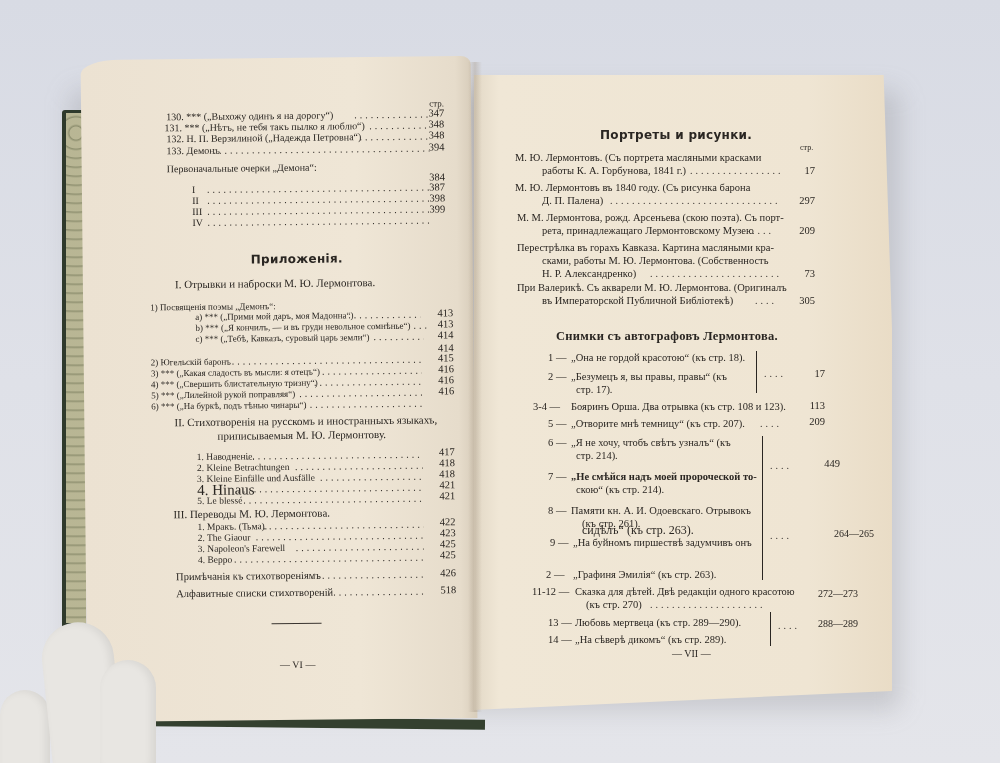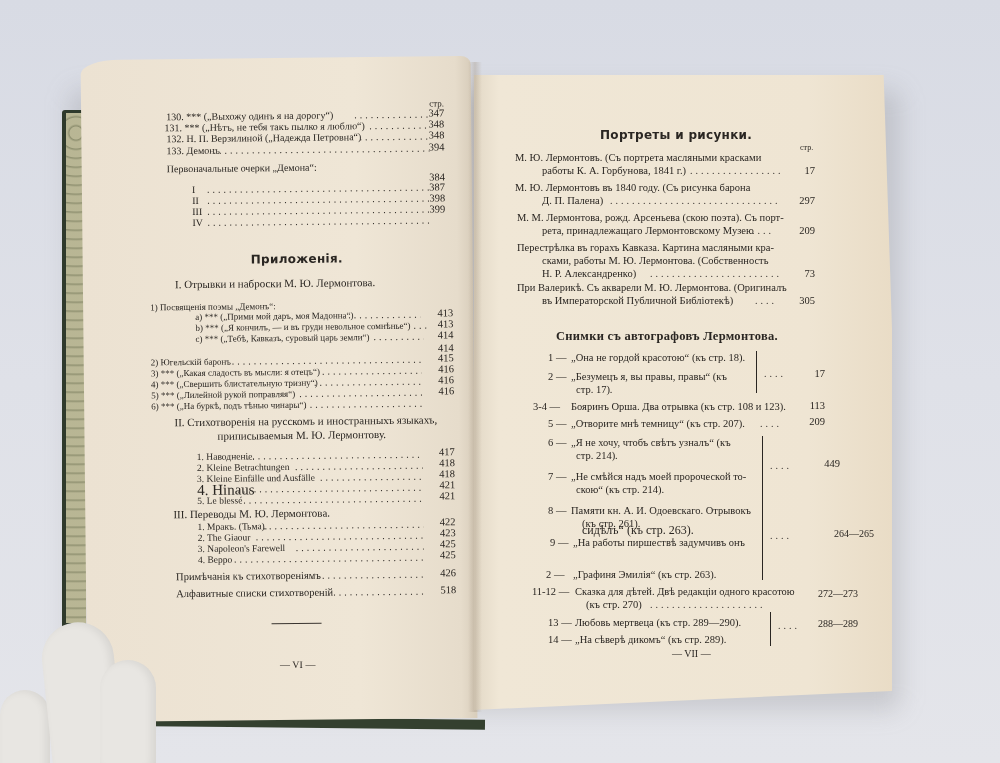--- a/index.html
+++ b/index.html
@@ -244,31 +244,31 @@
 
   <span class="txt" style="left:548px; top:418px; font-size:10.5px;">5 —</span>
   <span class="txt" style="left:571px; top:418px; font-size:10.5px;">„Отворите мнѣ темницу“ (къ стр. 207).</span>
   <span class="dots" style="left:760px; top:418px; width:30px;">....</span>
   <span class="num" style="left:795px; top:416px;">209</span>
 
   <span class="txt" style="left:548px; top:437px; font-size:10.5px;">6 —</span>
   <span class="txt" style="left:571px; top:437px; font-size:10.5px;">„Я не хочу, чтобъ свѣтъ узналъ“ (къ</span>
   <span class="txt" style="left:576px; top:450px; font-size:10.5px;">стр. 214).</span>
   <span class="txt" style="left:548px; top:471px; font-size:10.5px;">7 —</span>
-  <span class="txt" style="left:571px; top:471px; font-size:10.5px;">„Не смѣйся надъ моей пророческой то-</span>
+  <span class="txt" style="left:571px; top:471px; font-size:10.5px;font-weight:bold;">„Не смѣйся надъ моей пророческой то-</span>
   <span class="txt" style="left:576px; top:484px; font-size:10.5px;">скою“ (къ стр. 214).</span>
   <div class="brace" style="left:762px; top:436px; height:62px;"></div>
   <span class="dots" style="left:770px; top:460px; width:30px;">....</span>
   <span class="num" style="left:810px; top:458px;">449</span>
 
   <span class="txt" style="left:548px; top:505px; font-size:10.5px;">8 —</span>
   <span class="txt" style="left:571px; top:505px; font-size:10.5px;">Памяти кн. А. И. Одоевскаго. Отрывокъ</span>
   <span class="txt" style="left:582px; top:518px; font-size:10.5px;">(къ стр. 261).</span>
   <span class="txt" style="left:550px; top:537px; font-size:10.5px;">9 —</span>
-  <span class="txt" style="left:573px; top:537px; font-size:10.5px;">„На работы пиршествѣ задумчивъ онъ</span>
+  <span class="txt" style="left:573px; top:537px; font-size:10.5px;">„На буйномъ пиршествѣ задумчивъ онъ</span>
   <span class="txt" style="left:582px; top:524px; font-size:12px;">сидѣлъ“ (къ стр. 263).</span>
   <span class="txt" style="left:546px; top:569px; font-size:10.5px;">2 —</span>
   <span class="txt" style="left:573px; top:569px; font-size:10.5px;">„Графиня Эмилія“ (къ стр. 263).</span>
   <div class="brace" style="left:762px; top:498px; height:82px;"></div>
   <span class="dots" style="left:770px; top:530px; width:30px;">....</span>
   <span class="txt" style="left:802px; top:528px; font-size:10px;margin-left:32px;">264—265</span>
 
   <span class="txt" style="left:532px; top:586px; font-size:10.5px;">11-12 —</span>
   <span class="txt" style="left:575px; top:586px; font-size:10.5px;">Сказка для дѣтей. Двѣ редакціи одного красотою</span>
   <span class="txt" style="left:586px; top:599px; font-size:10.5px;">(къ стр. 270)</span>

